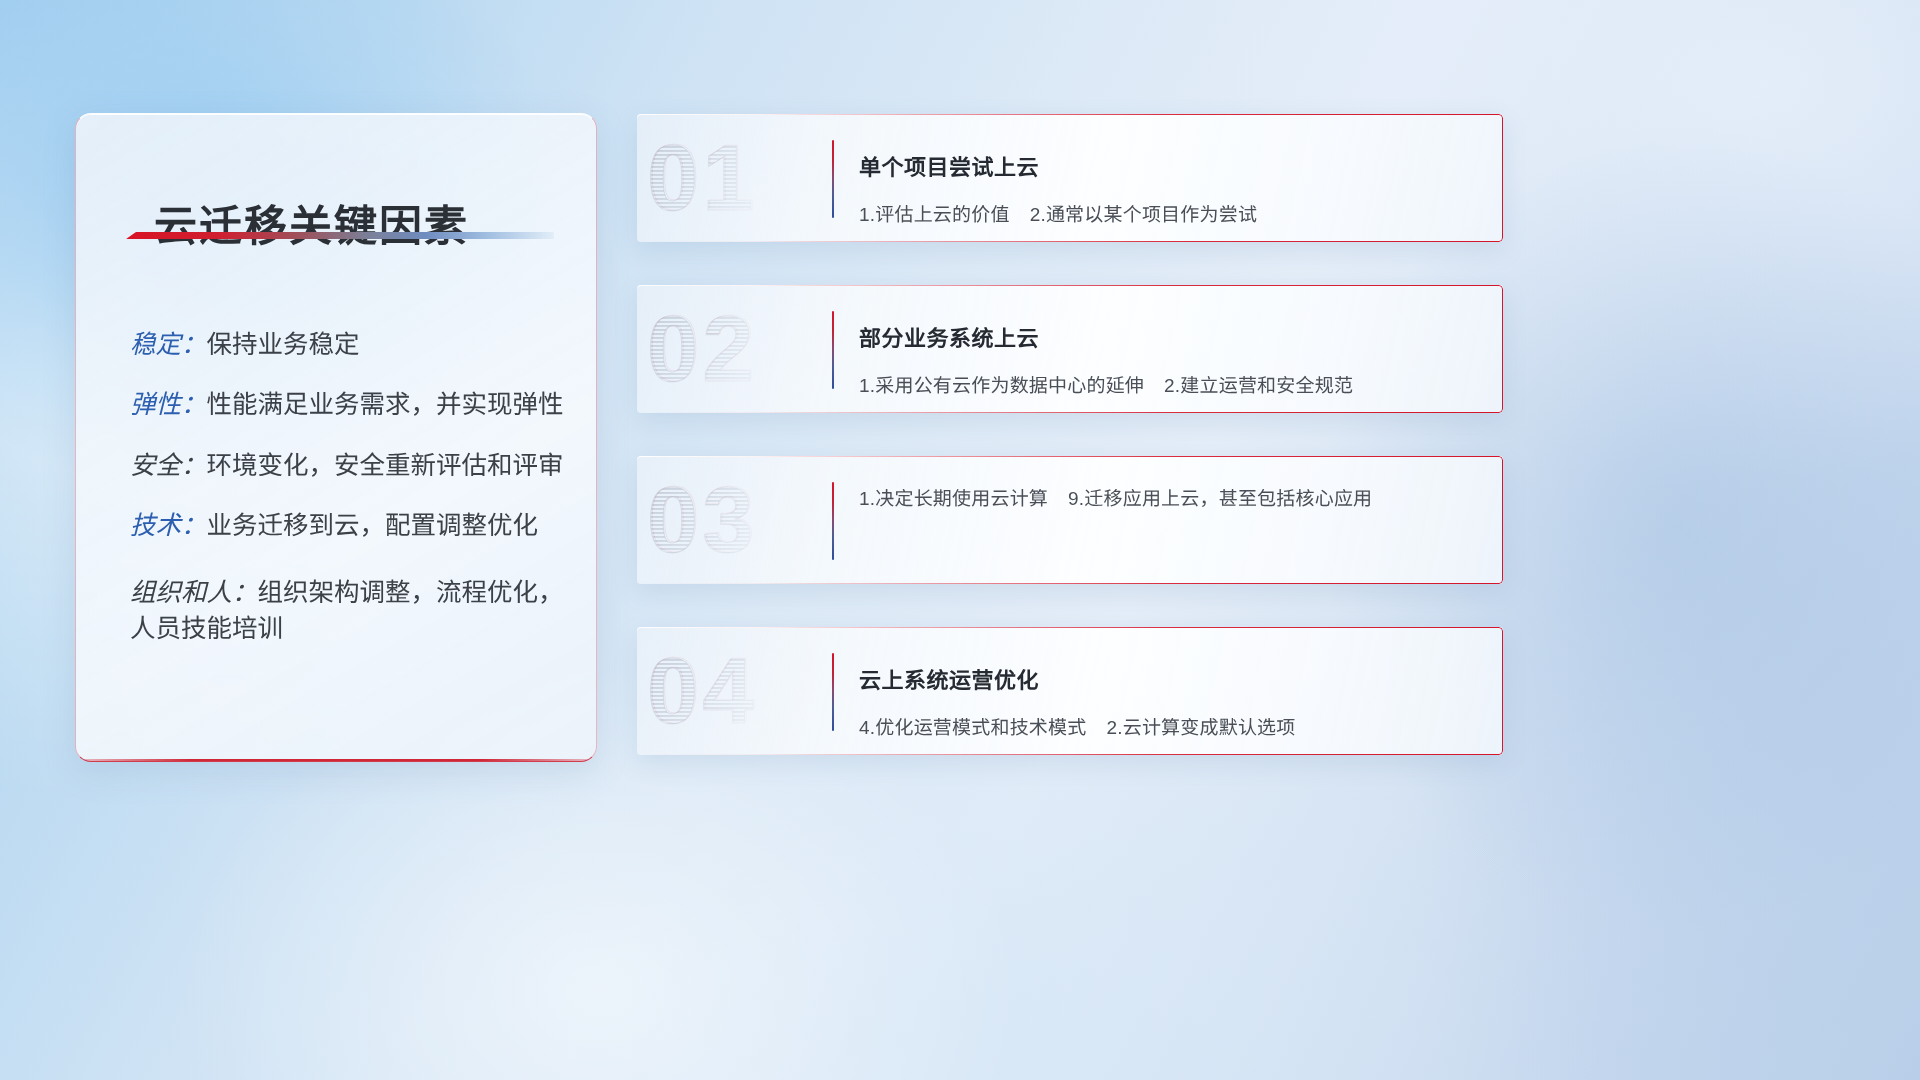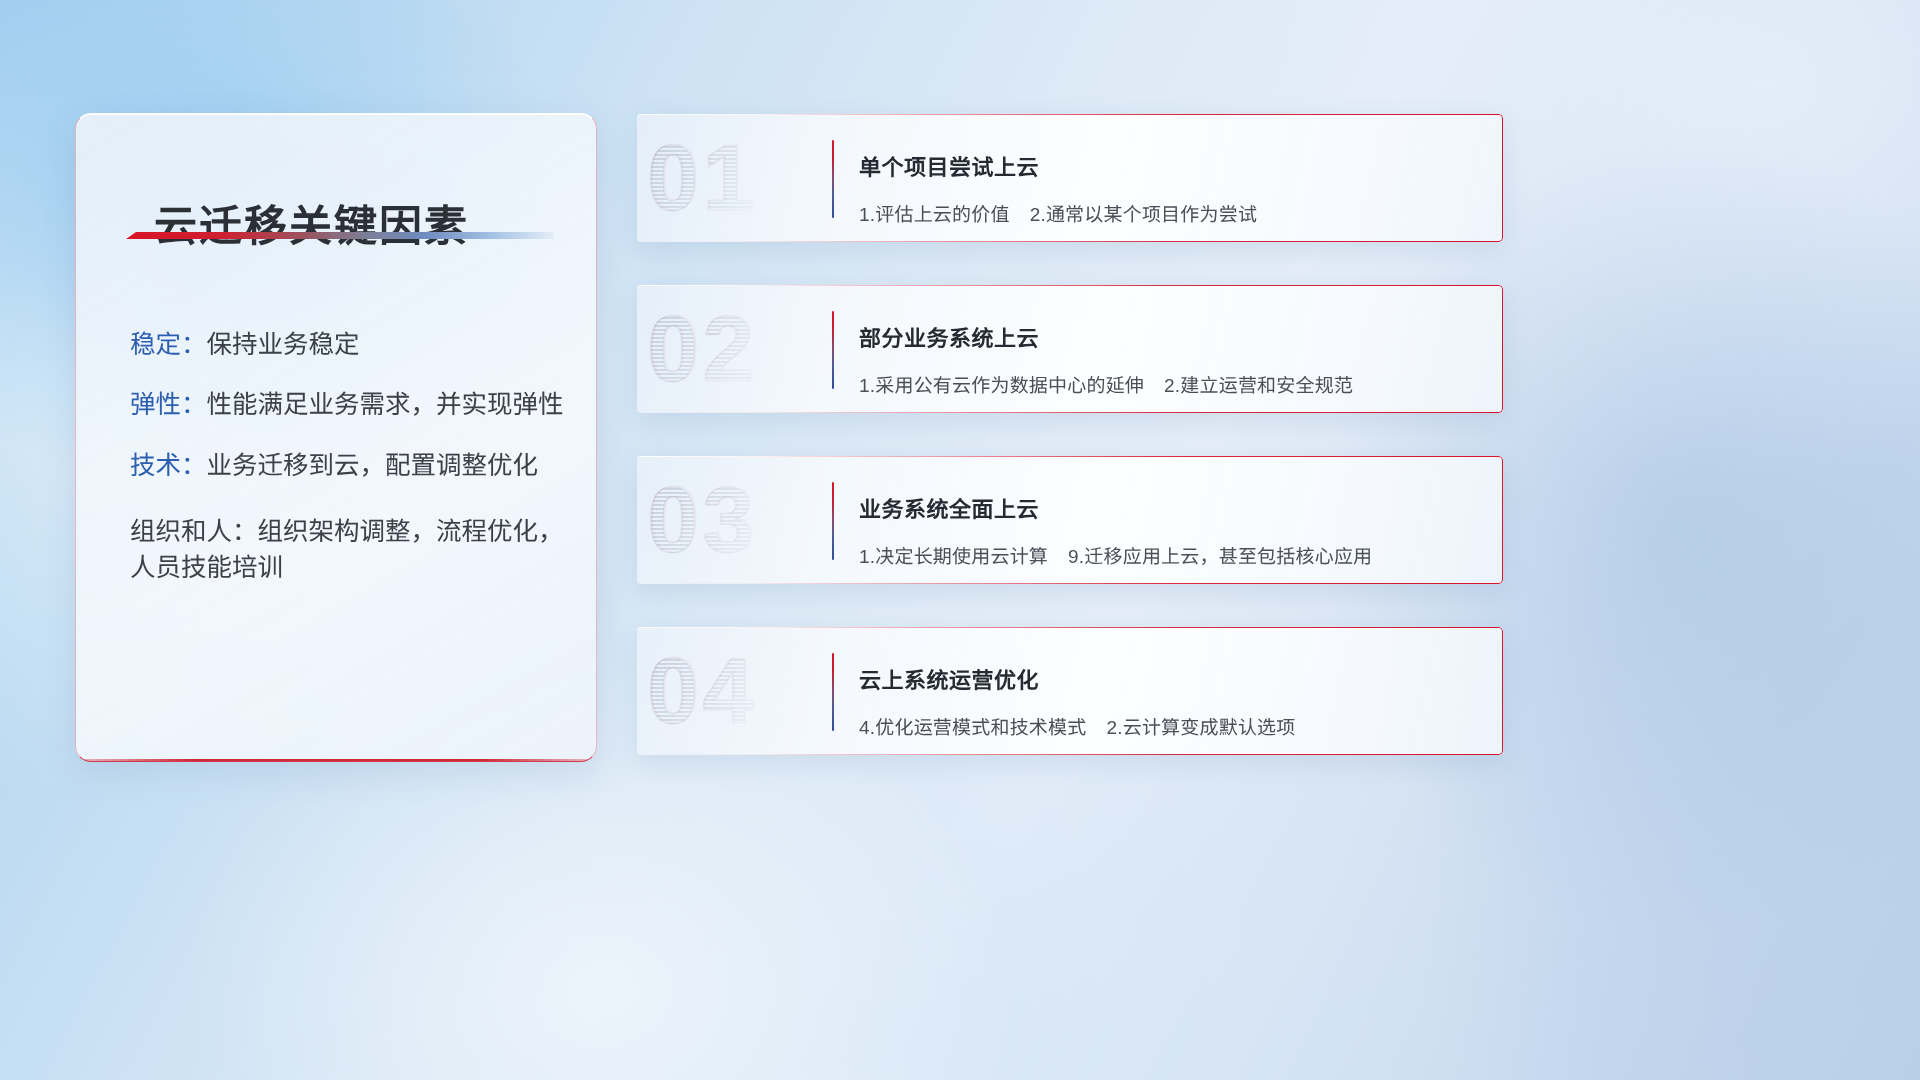--- a/index.html
+++ b/index.html
@@ -141,20 +141,21 @@
     white-space: nowrap;
     margin-bottom: 35px;
   }
   .factor-row.wrap-row {
     white-space: normal;
     line-height: 1.42;
     margin-bottom: 0;
   }
   .factor-label {
     color: #2d5fb0;
+    font-style: italic;
   }
   .factor-label.neutral {
     color: #3c4148;
   }
   .factor-text {
     color: #3c4148;
   }
 
   
   .steps {
@@ -272,20 +273,23 @@
     <div class="factor-list">
 
       <p class="factor-row">
         <span class="factor-label">稳定：</span><span class="factor-text">保持业务稳定</span>
       </p>
 
       <p class="factor-row">
         <span class="factor-label">弹性：</span><span class="factor-text">性能满足业务需求，并实现弹性</span>
       </p>
 
+      <p class="factor-row">
+        <span class="factor-label neutral">安全：</span><span class="factor-text">环境变化，安全重新评估和评审</span>
+      </p>
 
       <p class="factor-row">
         <span class="factor-label">技术：</span><span class="factor-text">业务迁移到云，配置调整优化</span>
       </p>
 
       <p class="factor-row wrap-row">
         <span class="factor-label neutral">组织和人：</span><span class="factor-text">组织架构调整，流程优化，人员技能培训</span>
       </p>
 
     </div>
@@ -381,21 +385,20 @@
           <g mask="url(#fademask3)">
             <text x="2" y="80" font-family="'Liberation Sans',sans-serif" font-size="92" font-weight="700" letter-spacing="4" fill="url(#stripes3)" stroke="#aab4c2" stroke-width="1.1" stroke-opacity="0.5">03</text>
           </g>
           <g mask="url(#fademask3)" opacity="0.5">
             <text x="2" y="80" font-family="'Liberation Sans',sans-serif" font-size="92" font-weight="700" letter-spacing="4" fill="none" stroke="#d4152a" stroke-width="0.7" stroke-opacity="0.35" transform="translate(1.5,-1)">03</text>
           </g>
         </svg>
       </div>
       <div class="step-divider"></div>
       <div class="step-body">
-        <h2 class="step-title">业务系统全面上云</h2>
         <p class="step-sub">
           <span>1.决定长期使用云计算</span><span class="gap"></span><span>9.迁移应用上云，甚至包括核心应用</span>
         </p>
       </div>
     </article>
 
     <article class="step-card">
       <div class="frame"></div>
       <div class="step-number">
         <svg viewBox="0 0 150 96" aria-hidden="true">

